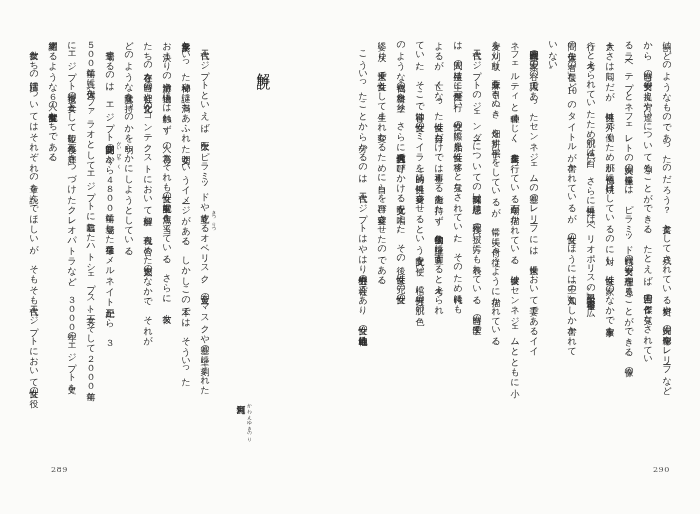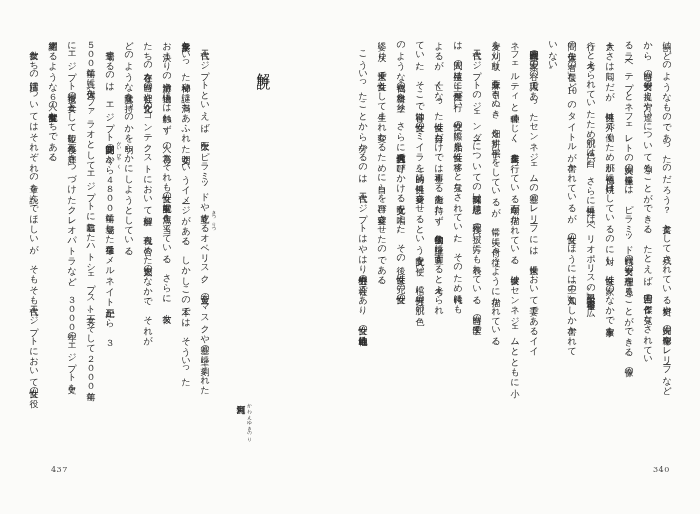--- a/index.html
+++ b/index.html
@@ -103,21 +103,21 @@
         <p class="line"><span>お決まりの遺跡や遺物には触れず、人の営為、それも女性の支配者に焦点を当てている。さらに、彼女</span></p>
         <p class="line"><span>たちの存在を当時の社会や文化のコンテクストにおいて理解し、現代も含めた人類史のなかで、それが</span></p>
         <p class="line"><span>どのような意味を持つのかを明らかにしようとしている。</span></p>
         <p class="line" style="letter-spacing: 0.2px;"><span>　登場するのは、エジプト文明</span><ruby><rb>開闢</rb><rt>かいびゃく</rt></ruby><span>の今から４８００年前に登場した勇猛なメルネイト王妃から、３</span></p>
         <p class="line"><span>５００年前に真に偉大なファラオとしてエジプトに君臨したハトシェプスト女王、そして２０００年前</span></p>
         <p class="line"><span>にエジプト最後の女王として即位し死後も輝きつづけたクレオパトラなど、３０００年のエジプト史を</span></p>
         <p class="line"><span>網羅するような６人の女性支配者たちである。</span></p>
         <p class="line"><span>　彼女たちの活躍についてはそれぞれの章を読んでほしいが、そもそも古代エジプトにおいて女性の役</span></p>
       </div>
 
-    <div class="folio left-folio">437</div>
+    <div class="folio left-folio">289</div>
   </div>
 
   <div class="page right">
     <div class="vbody" id="right-body">
         <p class="line"><span>割はどのようなものであったのだろう？　文書として残されている史料や、夫婦の彫像やレリーフなど</span></p>
         <p class="line"><span>から、当時の男女の捉え方や違いについて知ることができる。たとえば、古王国の傑作と見なされてい</span></p>
         <p class="line"><span>るラーヘテプとネフェレトの夫婦の座像には、ピラミッド時代の男女の理想を見ることができる。像の</span></p>
         <p class="line"><span>大きさは同じだが、男性は外で働くため肌が褐色に日焼けしているのに対し、女性は家のなかで家事を</span></p>
         <p class="line" style="letter-spacing: -0.38px;"><span>行うと考えられていたため肌の色は白い。さらに男性には「ヘリオポリスの大司祭」、「軍司令官」、「広</span></p>
         <p class="line"><span>間の偉大な者の長」など</span><span class="tcy">10</span><span>のタイトルが書かれているが、女性のほうには「王の知人」としか書かれて</span></p>
@@ -127,16 +127,16 @@
         <p class="line" style="letter-spacing: -0.19px;"><span>麦を刈り取り、亜麻を引きぬき、畑を耕す手伝いをしているが、常に夫に付き従うように描かれている。</span></p>
         <p class="line"><span>　古代エジプトのジェンダーについての興味深い思想は、死後の扱い方にも表れている。当時の医学で</span></p>
         <p class="line"><span>は、人間の生殖は主に男性が行い、性交の際に胎児を女性に移すと見なされていた。そのため時代にも</span></p>
         <p class="line"><span>よるが、亡くなった女性は自分だけでは再生する能力を持たず、生物学的な障壁に直面すると考えられ</span></p>
         <p class="line"><span>ていた。そこで神官は女性のミイラを一時的に男性に変身させるという呪文を使い、棺に男性の肌の色</span></p>
         <p class="line"><span>のような褐色の塗料を塗り、さらに男性代名詞で呼びかける呪文を唱えた。その後、女性は元の女性の</span></p>
         <p class="line"><span>姿に戻り、来世で女性として生まれ変わるために自らを再び変容させたのである。</span></p>
         <p class="line"><span>　こういったことから分かるのは、古代エジプトはやはり男性中心の社会であり、女性の社会的地位は</span></p>
       </div>
 
-    <div class="folio right-folio">340</div>
+    <div class="folio right-folio">290</div>
   </div>
 
 </div>
 
 </body></html>

